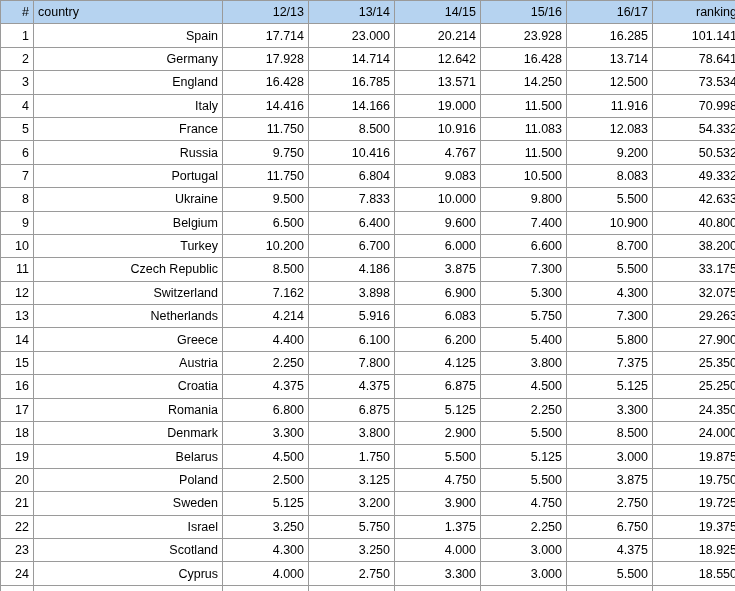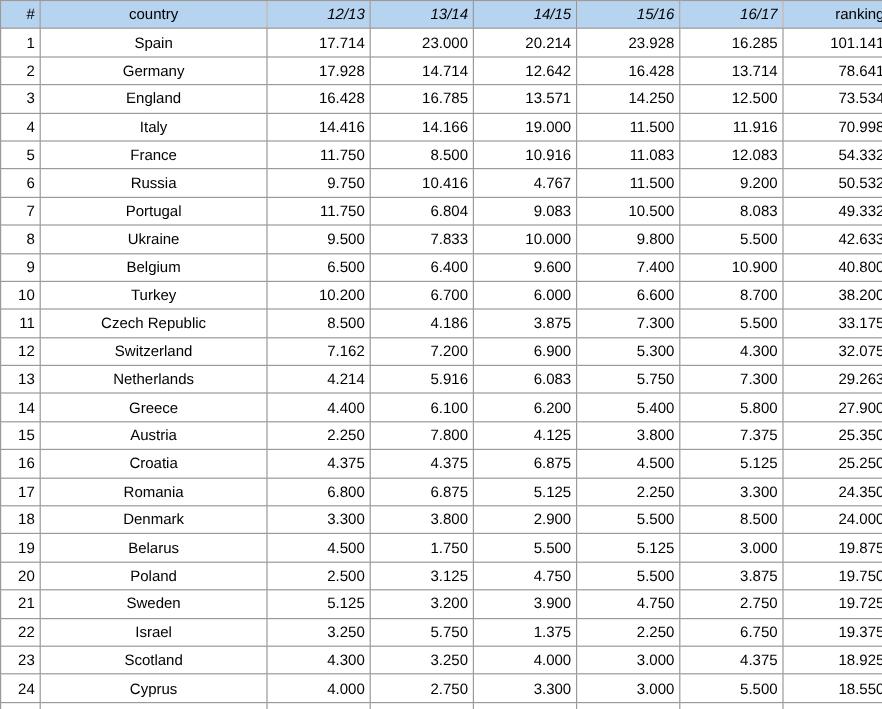--- a/index.html
+++ b/index.html
@@ -31,26 +31,26 @@
     font-weight: normal;
     white-space: nowrap;
     overflow: hidden;
   }
   thead th {
     background: #b6d3f0;
     font-weight: bold;
     text-align: right;
   }
   th.h-num { text-align: right; width: 24px; }
-  th.h-country { text-align: center; width: 180px; }
-  th.h-season { text-align: right; width: 77px; font-style: italic; }
+  th.h-country { text-align: left; width: 180px; }
+  th.h-season { text-align: right; width: 77px; }
   th.h-ranking { text-align: right; width: 80px; }
 
   td.c-num { text-align: right; width: 24px; }
-  td.c-country { text-align: center; width: 180px; }
+  td.c-country { text-align: right; width: 180px; }
   td.c-val { text-align: right; width: 77px; }
   td.c-ranking { text-align: right; width: 80px; }
 </style>
 </head>
 <body>
 
 <div id="sheet">
   <table class="rank">
     <thead>
       <tr>
@@ -173,21 +173,21 @@
           <td class="c-val">4.186</td>
           <td class="c-val">3.875</td>
           <td class="c-val">7.300</td>
           <td class="c-val">5.500</td>
           <td class="c-ranking">33.175</td>
         </tr>
         <tr>
           <td class="c-num">12</td>
           <td class="c-country">Switzerland</td>
           <td class="c-val">7.162</td>
-          <td class="c-val">7.200</td>
+          <td class="c-val">3.898</td>
           <td class="c-val">6.900</td>
           <td class="c-val">5.300</td>
           <td class="c-val">4.300</td>
           <td class="c-ranking">32.075</td>
         </tr>
         <tr>
           <td class="c-num">13</td>
           <td class="c-country">Netherlands</td>
           <td class="c-val">4.214</td>
           <td class="c-val">5.916</td>

